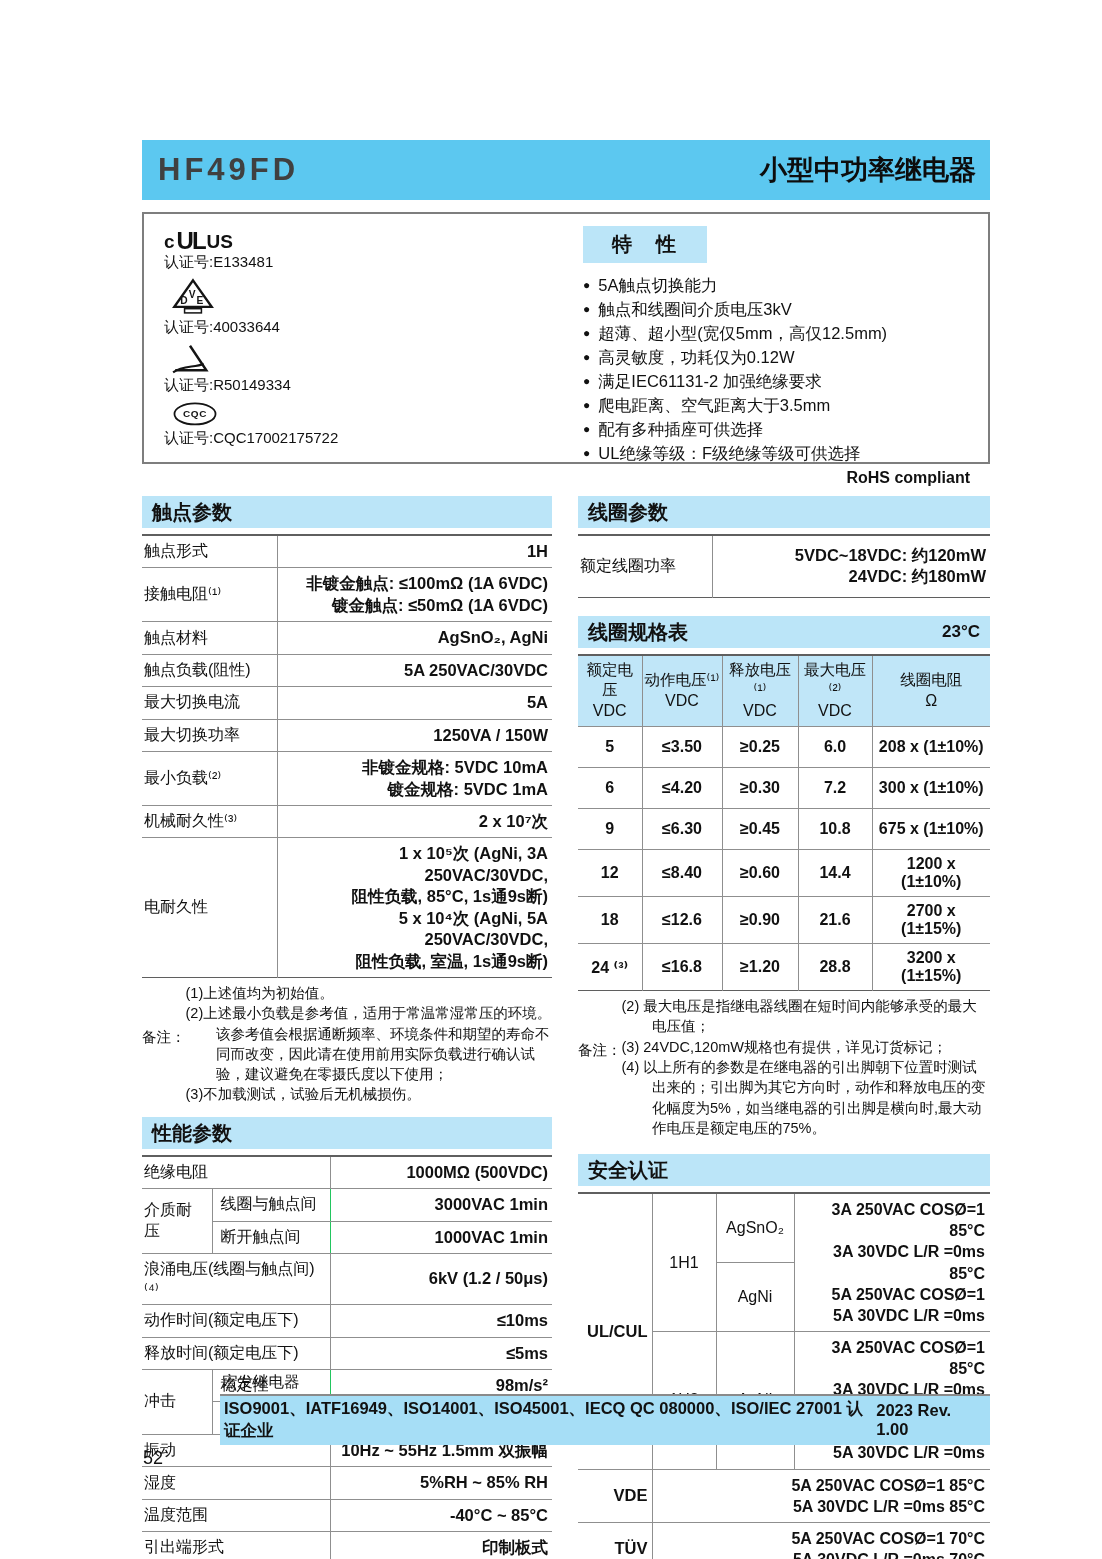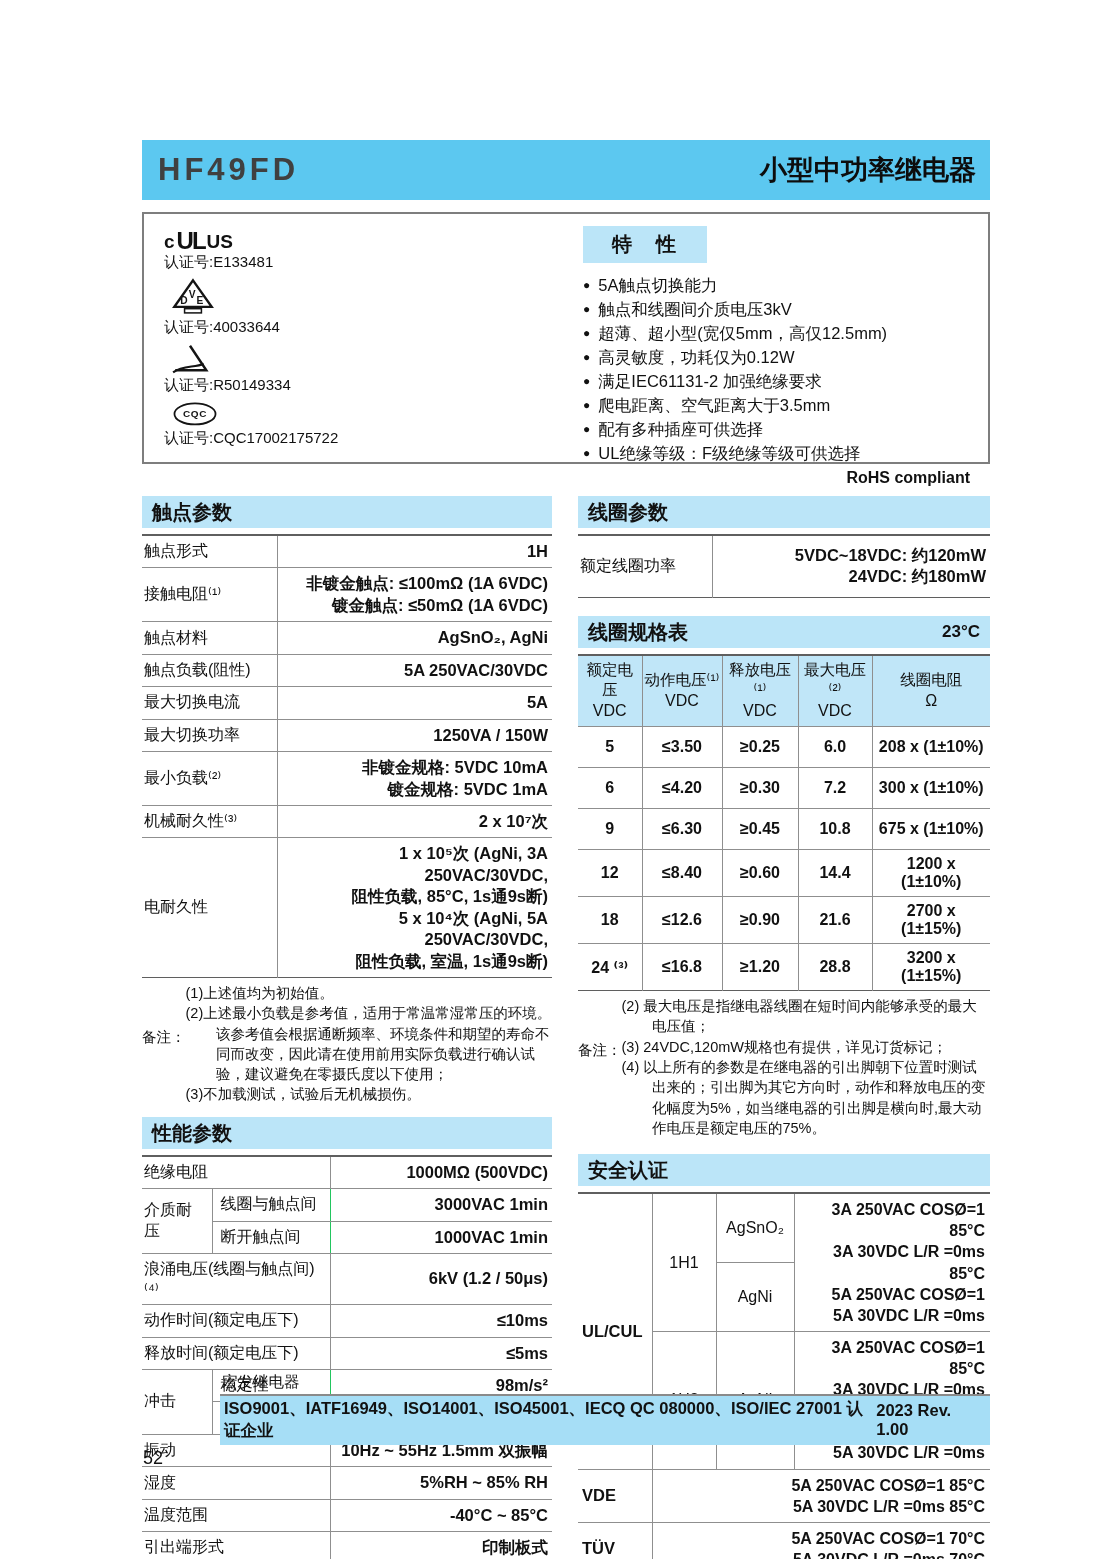--- a/index.html
+++ b/index.html
@@ -78,21 +78,21 @@
   .spec tr.hd td { background:#c0e6f8; font-weight:normal; padding:4px 2px; }
   .spec .hname { font-size:15.5px; line-height:1.35; }
   .spec .hunit { font-size:16px; line-height:1.3; }
   .spec tr.dt td { font-weight:bold; height:41px; }
   .spec tr.hd { border-bottom:1.5px solid #5f5f5f; }
 
   
   .safe td { border:1px solid #8f8f8f; font-size:16px; }
   .safe td:first-child { border-left:none; }
   .safe td.rat { border-right:none; }
-  .safe td.org { font-weight:bold; text-align:left; width:74px; font-size:16.5px; }
+  .safe td.org { font-weight:bold; text-align:right; width:74px; font-size:16.5px; }
   .safe td.typ { text-align:center; width:64px; }
   .safe td.mat { text-align:center; width:78px; }
   .safe td.rat {
     text-align:right; font-weight:bold; white-space:pre-line;
     line-height:1.32; padding-right:5px; font-size:16px;
   }
 
   
   .footer-company { position:absolute; left:222px; top:1372px; font-size:15.5px; }
   .footer-bar {

